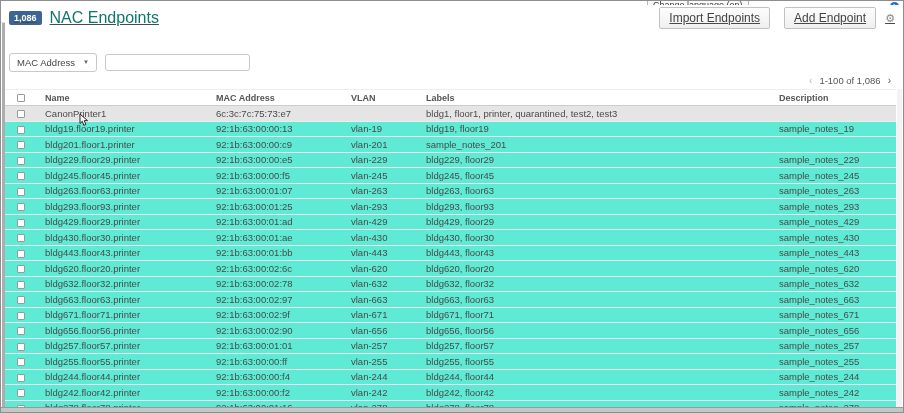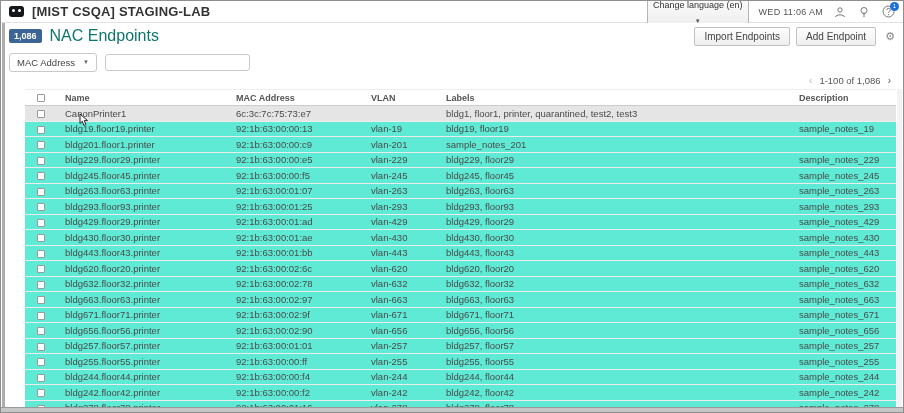--- a/index.html
+++ b/index.html
@@ -20,39 +20,39 @@
   .org-label { font-size:13px; font-weight:bold; color:#333; letter-spacing:.2px; }
   .topbar-right { margin-left:auto; display:flex; align-items:center; gap:10px; }
   .lang-select { display:flex; align-items:center; gap:8px; font-size:9px; color:#333; background:linear-gradient(#fbfbfb,#eee); border:1px solid #b5b5b5; border-radius:3px; padding:2px 5px; cursor:default;flex-direction:column; }
   .lang-caret { font-size:6px; color:#555; }
   .clock { font-size:9px; color:#555; letter-spacing:.3px; }
   .tb-icon { width:14px; height:14px; display:flex; align-items:center; justify-content:center; position:relative; }
   .tb-icon svg { display:block; }
   .help-badge { position:absolute; top:-3px; right:-4px; min-width:9px; height:9px; background:#1e6fd9; color:#fff; font-size:6px; line-height:9px; text-align:center; border-radius:5px; padding:0 1px; }
 
   
-  .title-row { position:absolute; top:22px; left:4px; right:0; height:26px; display:flex; align-items:center; padding:0 8px 0 4px; background:#fff; }
+  .title-row { position:absolute; top:4px; left:4px; right:0; height:26px; display:flex; align-items:center; padding:0 8px 0 4px; background:#fff;text-decoration:underline; }
   .count-badge { background:#3c6595; color:#fff; font-size:9px; font-weight:bold; padding:2px 5px; border-radius:2px; margin-right:8px; }
   .page-title { font-size:16px; color:#0f766e; }
   .title-actions { margin-left:auto; display:flex; align-items:center; gap:6px; }
-  .btn { font-size:10px; color:#444; background:linear-gradient(#fdfdfd,#efefef); border:1px solid #c2c2c2; border-radius:2px; padding:3px 9px; cursor:default; }
+  .btn { font-size:12px; color:#444; background:linear-gradient(#fdfdfd,#efefef); border:1px solid #c2c2c2; border-radius:2px; padding:3px 9px; cursor:default;margin-left:8px; }
   .gear { font-size:11px; color:#888; margin-left:3px; }
 
   
   .filter-row { position:absolute; top:48px; left:4px; right:0; height:26px; display:flex; align-items:center; gap:8px; padding-left:4px; background:#fff; }
   .field-select { display:flex; align-items:center; gap:8px; font-size:9.5px; color:#444; border:1px solid #c9c9c9; border-radius:3px; background:#fff; padding:3px 7px; }
   .field-caret { font-size:6px; color:#666; }
   .search-input { width:145px; height:17px; border:1px solid #c9c9c9; border-radius:3px; font-size:9.5px; padding:0 5px; font-family:"Liberation Sans", sans-serif; }
 
   
   .pagination { position:absolute; top:72px; right:12px; height:14px; display:flex; align-items:center; gap:7px; font-size:9.5px; color:#555; }
   .page-prev { color:#b5b5b5; font-size:10px; } .page-next { color:#555; font-size:10px; }
 
   
-  .table { position:absolute; top:88px; left:4px; right:7px; bottom:0;margin-left:20px; }
+  .table { position:absolute; top:88px; left:4px; right:7px; bottom:0; }
   .thead { display:flex; align-items:center; height:17px; border-top:1px solid #eee; border-bottom:1px solid #ccc; font-size:9px; font-weight:bold; color:#555; background:#fff; }
   .trow { display:flex; align-items:center; height:15.5px; border-bottom:1px solid #ececec; font-size:9.5px; color:#4a4a4a; background:#5eead4; }
   .trow.hl { background:#e5e5e5; }
   .cell { overflow:hidden; white-space:nowrap; text-overflow:ellipsis; padding-right:6px; }
   .c-check { width:40px; padding-left:12px; flex:none; }
   .c-name { width:171px; flex:none; }
   .c-mac { width:135px; flex:none; }
   .c-vlan { width:75px; flex:none; }
   .c-labels { width:353px; flex:none; }
   .c-desc { flex:1; }

